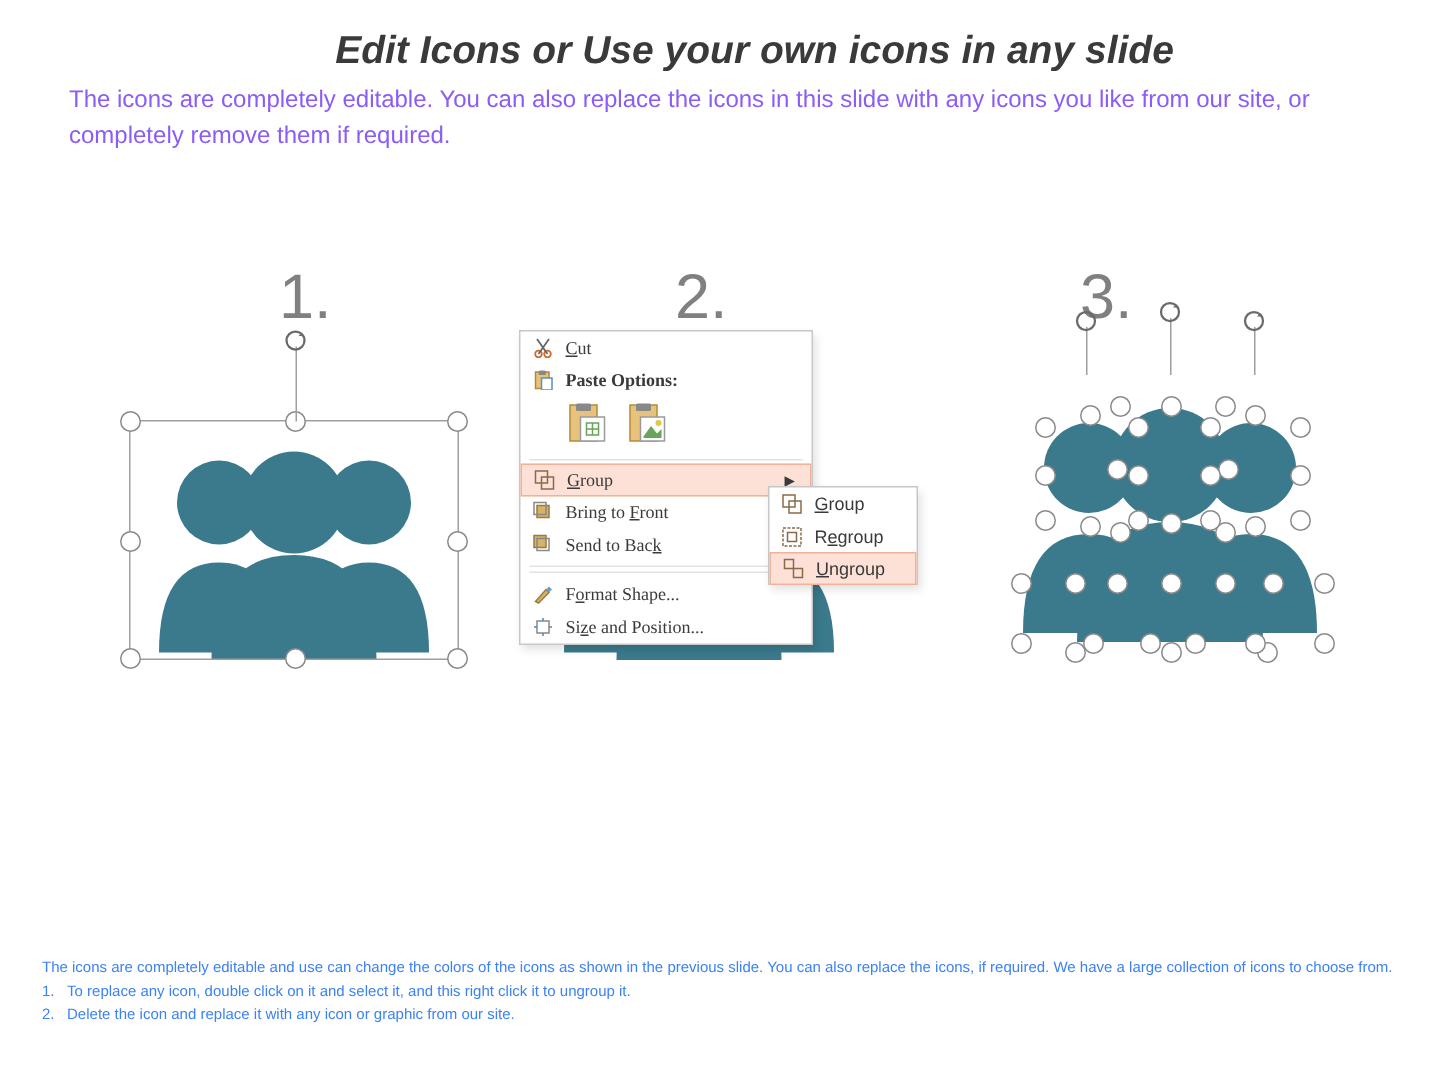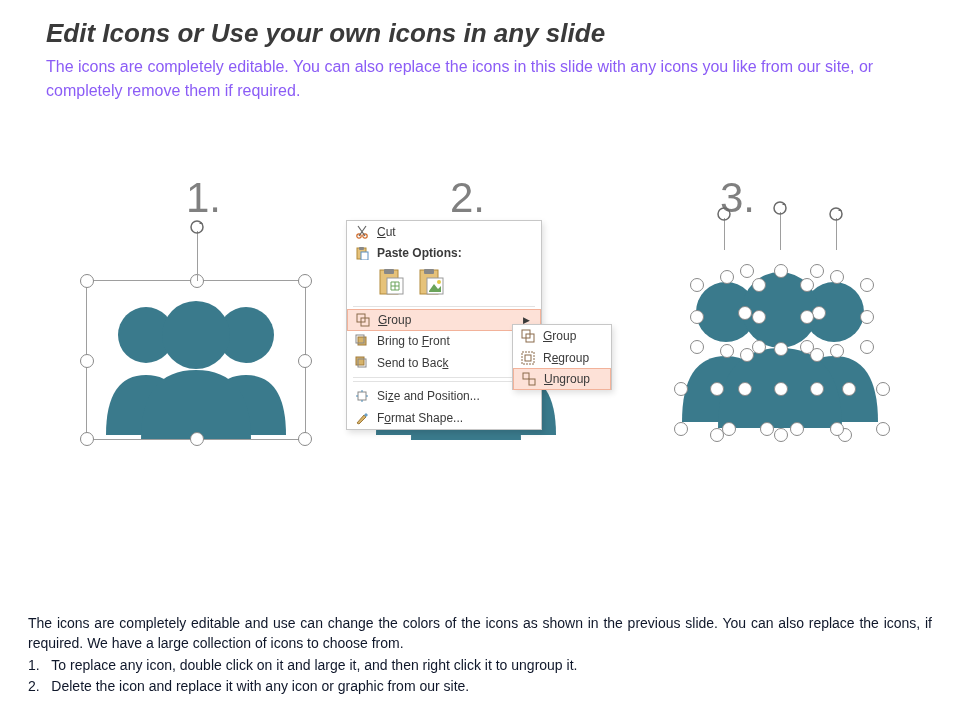--- a/index.html
+++ b/index.html
@@ -10,20 +10,21 @@
     font-family: Arial, Helvetica, sans-serif;
     overflow: hidden;
     position: relative;
   }
   .title {
     font-style: italic;
     font-weight: 700;
     font-size: 26px;
     color: #3a3a3a;
     padding: 18px 0 0 46px;
+    text-align: center;
   }
   .subtitle {
     font-size: 16px;
     color: #8b5cf6;
     padding: 6px 46px 0 46px;
     line-height: 1.5;
   }
 
   .stage {
     position: absolute;
@@ -127,24 +128,24 @@
   .sub-row.sel {
     background: #fde1d7;
     border: 1px solid #f2b29a;
     margin: -1px 0;
   }
 
   
   .bottom-block {
     position: absolute;
     left: 0; right: 0;
-    bottom: 24px;
+    bottom: 36px;
     padding: 0 28px;
-    font-size: 14px;
-    color: #0f172a;
+    font-size: 10px;
+    color: #3b82f6;
     line-height: 1.45;
     text-align: justify;
   }
   .bottom-block .lines { margin-top: 2px; }
   .bottom-block .line { display: block; }
 </style>
 </head>
 <body>
 
 <h1 class="title">Edit Icons or Use your own icons in any slide</h1>
@@ -268,21 +269,21 @@
     <span class="handle" style="left:62px; top:172px;"></span>
     <span class="handle" style="left:50px; top:178px;"></span>
     <span class="handle" style="left:100px; top:172px;"></span>
     <span class="handle" style="left:114px; top:178px;"></span>
     <span class="handle" style="left:130px; top:172px;"></span>
     <span class="handle" style="left:178px; top:178px;"></span>
     <span class="handle" style="left:170px; top:172px;"></span>
     <span class="handle" style="left:216px; top:172px;"></span>
   </div>
 
-  <div class="ctx" style="left:346px; top:70px; width:196px;">
+  <div class="ctx" style="left:346px; top:70px; width:196px;font-family:Liberation Serif, serif;">
     <div class="ctx-row">
       <span class="ctx-icon">
         <svg width="14" height="14" viewBox="0 0 14 14">
             <circle cx="4" cy="11" r="2.2" fill="none" stroke="#d06a2a" stroke-width="1.2"></circle>
             <circle cx="10" cy="11" r="2.2" fill="none" stroke="#d06a2a" stroke-width="1.2"></circle>
             <path d="M4 11 L11 1 M10 11 L3 1" stroke="#666" stroke-width="1.2"></path>
           </svg>
       </span>
       <span class="ctx-label"><u>C</u>ut</span>
     </div>
@@ -345,34 +346,34 @@
           </svg>
       </span>
       <span class="ctx-label">Send to Bac<u>k</u></span>
       <span class="ctx-arrow">▶</span>
     </div>
     <div class="ctx-sep"></div>
     <div class="ctx-sep"></div>
     <div class="ctx-row">
       <span class="ctx-icon">
         <svg width="14" height="14" viewBox="0 0 14 14">
+            <path d="M2 12 L9 4 L11 6 L4 13 Z" fill="#d6b36a" stroke="#a07a3a"></path>
+            <path d="M9 4 L11 2 L13 4 L11 6 Z" fill="#6aa0c7"></path>
+          </svg>
+      </span>
+      <span class="ctx-label">F<u>o</u>rmat Shape...</span>
+    </div>
+    <div class="ctx-row">
+      <span class="ctx-icon">
+        <svg width="14" height="14" viewBox="0 0 14 14">
             <rect x="3" y="3" width="8" height="8" fill="none" stroke="#888"></rect>
             <path d="M1 7 H3 M11 7 H13 M7 1 V3 M7 11 V13" stroke="#4a8ab5"></path>
           </svg>
       </span>
       <span class="ctx-label">Si<u>z</u>e and Position...</span>
-    </div>
-    <div class="ctx-row">
-      <span class="ctx-icon">
-        <svg width="14" height="14" viewBox="0 0 14 14">
-            <path d="M2 12 L9 4 L11 6 L4 13 Z" fill="#d6b36a" stroke="#a07a3a"></path>
-            <path d="M9 4 L11 2 L13 4 L11 6 Z" fill="#6aa0c7"></path>
-          </svg>
-      </span>
-      <span class="ctx-label">F<u>o</u>rmat Shape...</span>
     </div>
   </div>
 
   <div class="submenu" style="left:512px; top:174px; width:100px;">
     <div class="sub-row">
       <span class="ctx-icon">
         <svg width="14" height="14" viewBox="0 0 14 14">
             <rect x="1" y="1" width="8" height="8" fill="none" stroke="#8a6a4a"></rect>
             <rect x="5" y="5" width="8" height="8" fill="none" stroke="#8a6a4a"></rect>
           </svg>
@@ -397,16 +398,16 @@
       </span>
       <span class="ctx-label"><u>U</u>ngroup</span>
     </div>
   </div>
 
 </div>
 
 <div class="bottom-block">
   <span>The icons are completely editable and use can change the colors of the icons as shown in the previous slide. You can also replace the icons, if required. We have a large collection of icons to choose from.</span>
   <div class="lines">
-    <span class="line"><span>1.</span>&nbsp;&nbsp;&nbsp;<span>To replace any icon, double click on it and large it, and then right click it to ungroup it.</span></span>
+    <span class="line"><span>1.</span>&nbsp;&nbsp;&nbsp;<span>To replace any icon, double click on it and select it, and this right click it to ungroup it.</span></span>
     <span class="line"><span>2.</span>&nbsp;&nbsp;&nbsp;<span>Delete the icon and replace it with any icon or graphic from our site.</span></span>
   </div>
 </div>
 
 </body></html>

